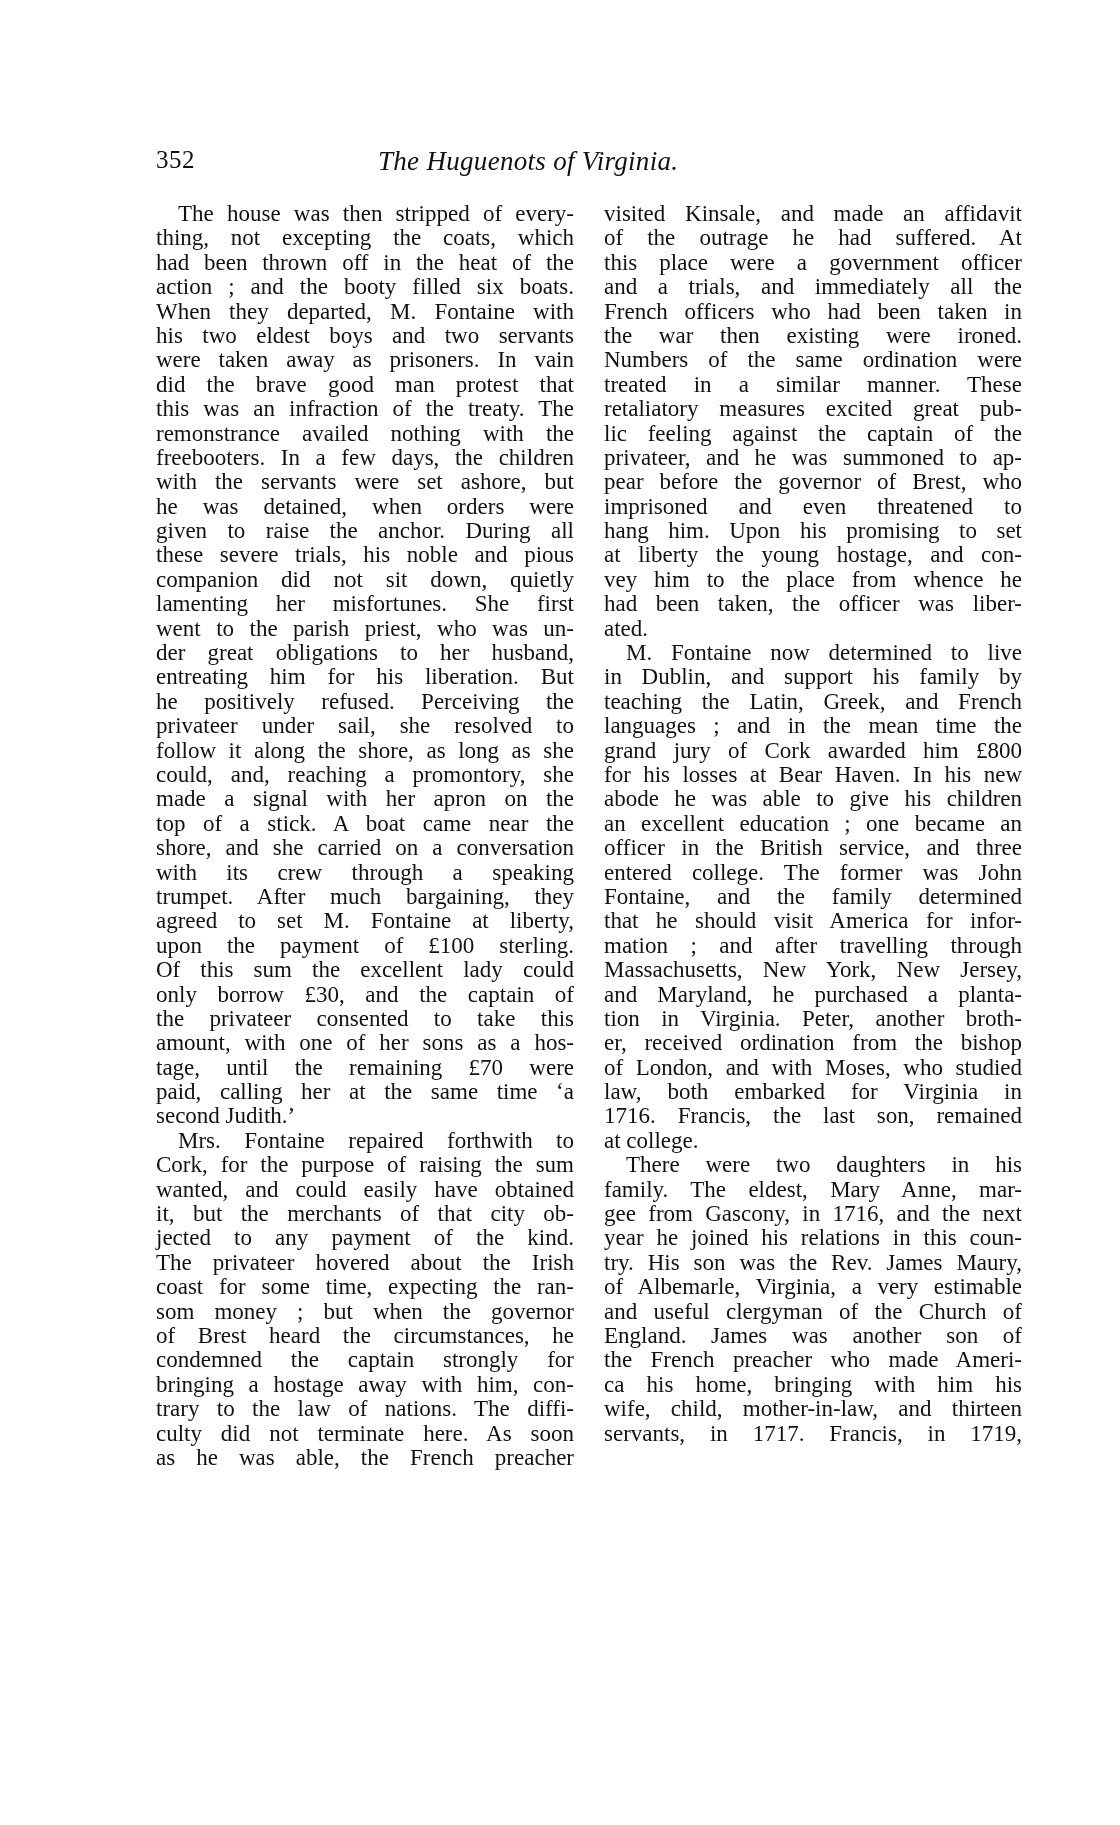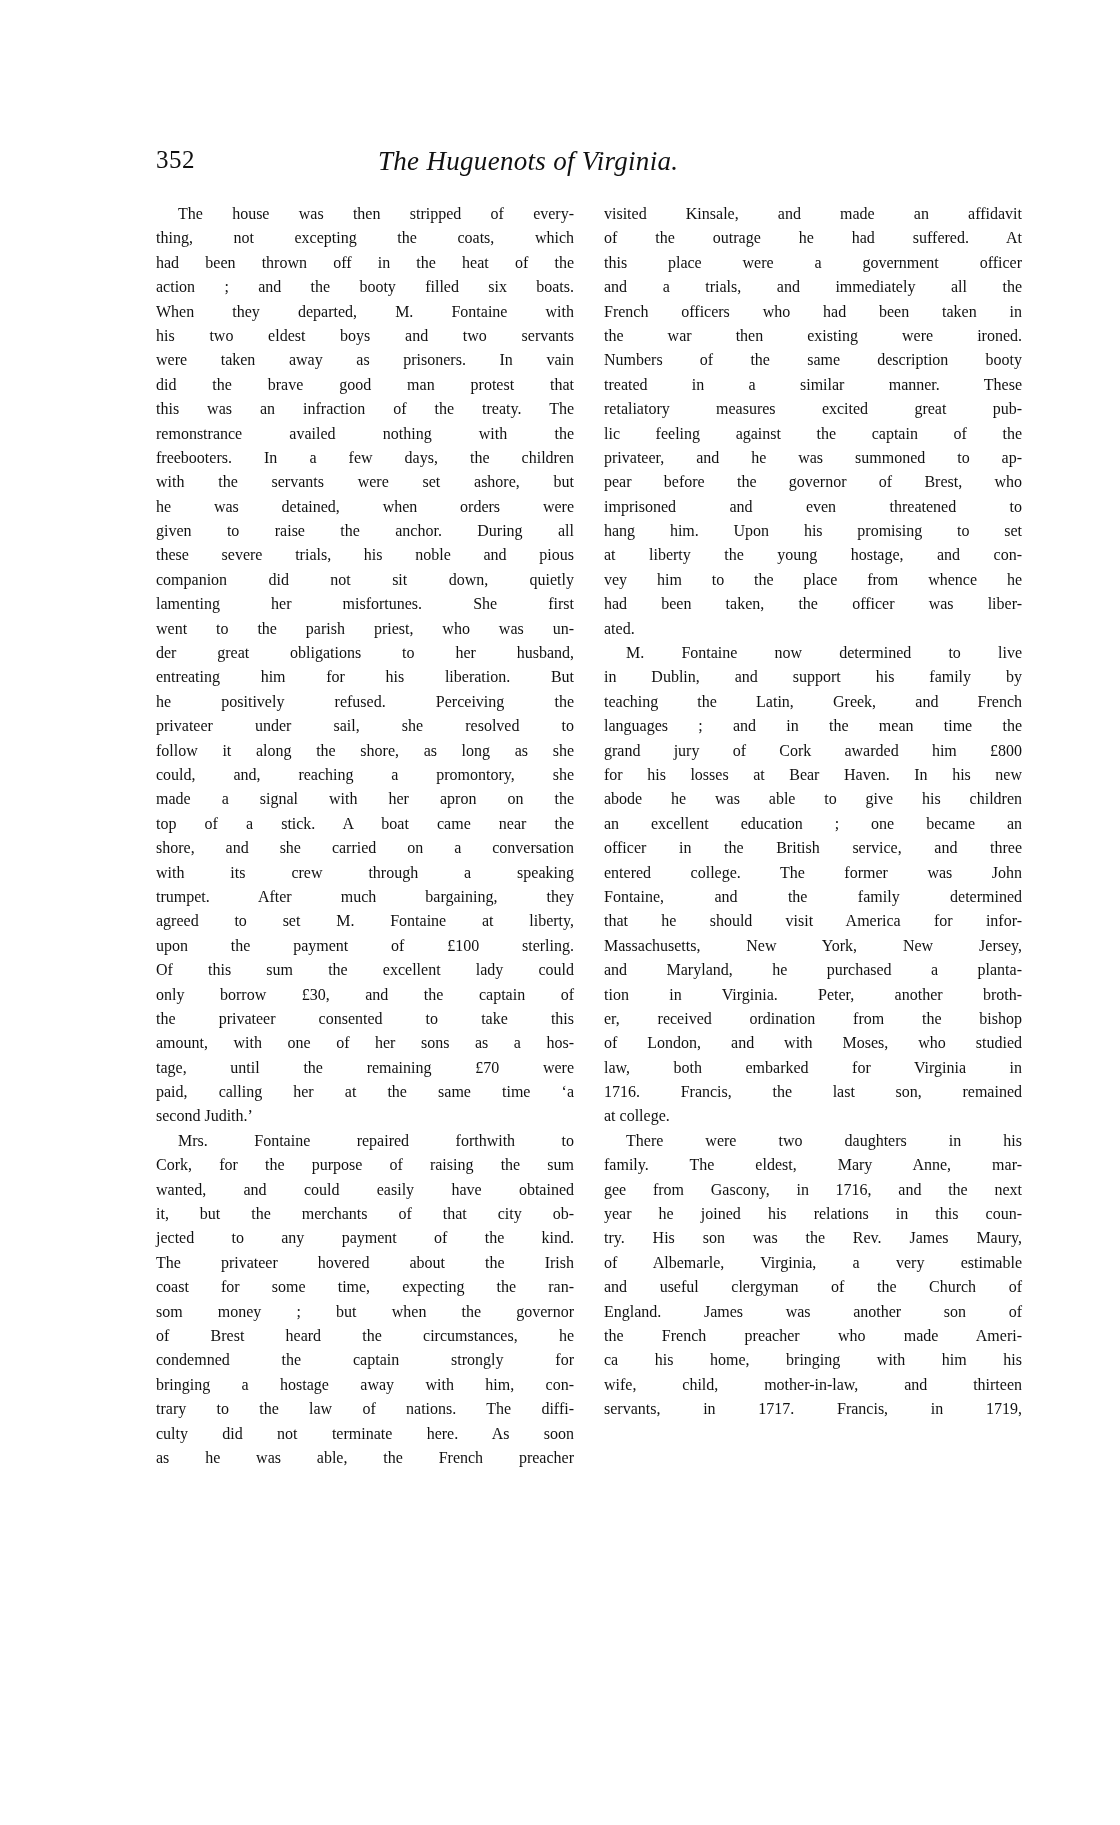--- a/index.html
+++ b/index.html
@@ -41,21 +41,21 @@
       top: 0;
       font-size: 27px;
       font-style: italic;
       letter-spacing: 0.3px;
       text-align: right;
     }
     .column {
       position: absolute;
       top: 202px;
       width: 418px;
-      font-size: 16px;
+      font-size: 23px;
       line-height: 24.4px;
     }
     .col-left { left: 156px; }
     .col-right { left: 604px; }
     .line {
       display: block;
       white-space: nowrap;
       text-align: justify;
       text-align-last: justify;
       height: 24.4px;
@@ -132,21 +132,21 @@
       <span class="line">culty did not terminate here. As soon</span>
       <span class="line">as he was able, the French preacher</span>
     </div>
   <div class="column col-right" id="col-right">
       <span class="line">visited Kinsale, and made an affidavit</span>
       <span class="line">of the outrage he had suffered. At</span>
       <span class="line">this place were a government officer</span>
       <span class="line">and a trials, and immediately all the</span>
       <span class="line">French officers who had been taken in</span>
       <span class="line">the war then existing were ironed.</span>
-      <span class="line">Numbers of the same description booty</span>
+      <span class="line">Numbers of the same ordination were</span>
       <span class="line">treated in a similar manner. These</span>
       <span class="line">retaliatory measures excited great pub-</span>
       <span class="line">lic feeling against the captain of the</span>
       <span class="line">privateer, and he was summoned to ap-</span>
       <span class="line">pear before the governor of Brest, who</span>
       <span class="line">imprisoned and even threatened to</span>
       <span class="line">hang him. Upon his promising to set</span>
       <span class="line">at liberty the young hostage, and con-</span>
       <span class="line">vey him to the place from whence he</span>
       <span class="line">had been taken, the officer was liber-</span>
@@ -156,20 +156,21 @@
       <span class="line">teaching the Latin, Greek, and French</span>
       <span class="line">languages ; and in the mean time the</span>
       <span class="line">grand jury of Cork awarded him £800</span>
       <span class="line">for his losses at Bear Haven. In his new</span>
       <span class="line">abode he was able to give his children</span>
       <span class="line">an excellent education ; one became an</span>
       <span class="line">officer in the British service, and three</span>
       <span class="line">entered college. The former was John</span>
       <span class="line">Fontaine, and the family determined</span>
       <span class="line">that he should visit America for infor-</span>
+      <span class="line">mation ; and after travelling through</span>
       <span class="line">Massachusetts, New York, New Jersey,</span>
       <span class="line">and Maryland, he purchased a planta-</span>
       <span class="line">tion in Virginia. Peter, another broth-</span>
       <span class="line">er, received ordination from the bishop</span>
       <span class="line">of London, and with Moses, who studied</span>
       <span class="line">law, both embarked for Virginia in</span>
       <span class="line">1716. Francis, the last son, remained</span>
       <span class="line last">at college.</span>
       <span class="line indent">There were two daughters in his</span>
       <span class="line">family. The eldest, Mary Anne, mar-</span>

